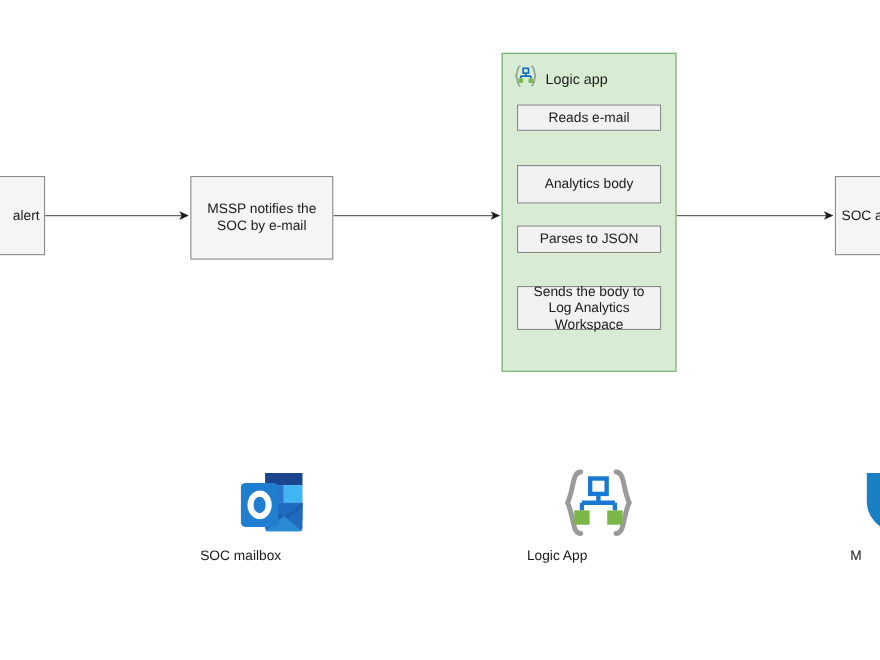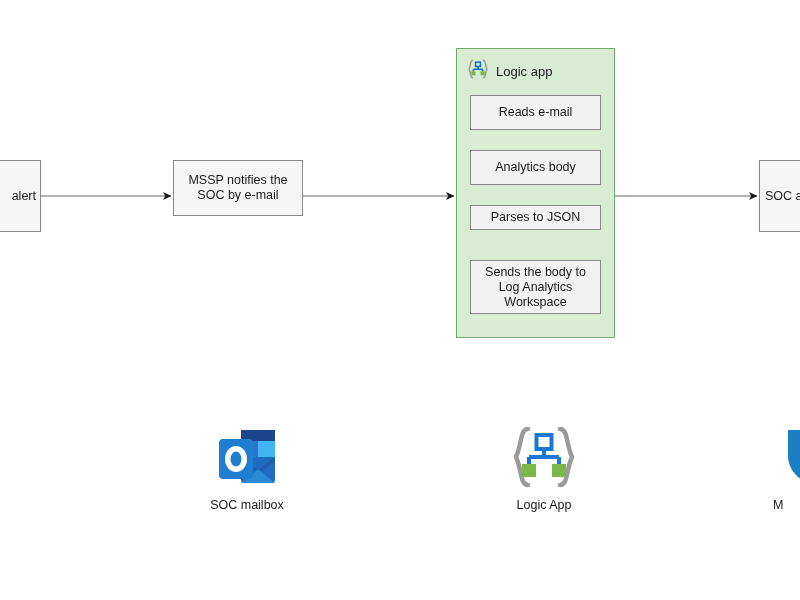--- a/index.html
+++ b/index.html
@@ -35,21 +35,21 @@
     color: #1a1a1a;
     padding: 2px 4px;
     white-space: pre-line;
   }
   #box-alert {
     left: -34px; top: 160px; width: 75px; height: 72px;
     justify-content: flex-end;
     padding-right: 4px;
   }
   #box-mssp {
-    left: 173px; top: 160px; width: 130px; height: 56px;
+    left: 173px; top: 160px; width: 130px; height: 76px;
   }
   #box-soc-analyst {
     left: 759px; top: 160px; width: 130px; height: 72px;
     justify-content: flex-start;
     padding-left: 5px;
   }
   
   #logic-group {
     position: absolute;
     left: 456px; top: 48px;
@@ -78,29 +78,29 @@
     align-items: center;
     justify-content: center;
     text-align: center;
     font-size: 12.5px;
     line-height: 15px;
     color: #1a1a1a;
     left: 470px;
     width: 131px;
     white-space: pre-line;
   }
-  #step-0 { top: 95px;  height: 35px; }
+  #step-0 { top: 95px;  height: 24px; }
   #step-1 { top: 150px; height: 35px; }
   #step-2 { top: 205px; height: 25px; }
-  #step-3 { top: 260px; height: 54px; }
+  #step-3 { top: 260px; height: 40px; }
   
   .legend-item {
     position: absolute;
     width: 130px;
-    text-align: center;
+    text-align: left;
   }
   .legend-label {
     font-size: 12.5px;
     color: #1a1a1a;
     margin-top: 8px;
     display: block;
   }
   #legend-mailbox { left: 182px; top: 424px; }
   #legend-logicapp { left: 479px; top: 424px; }
   #legend-sentinel { left: 755px; top: 424px; }

